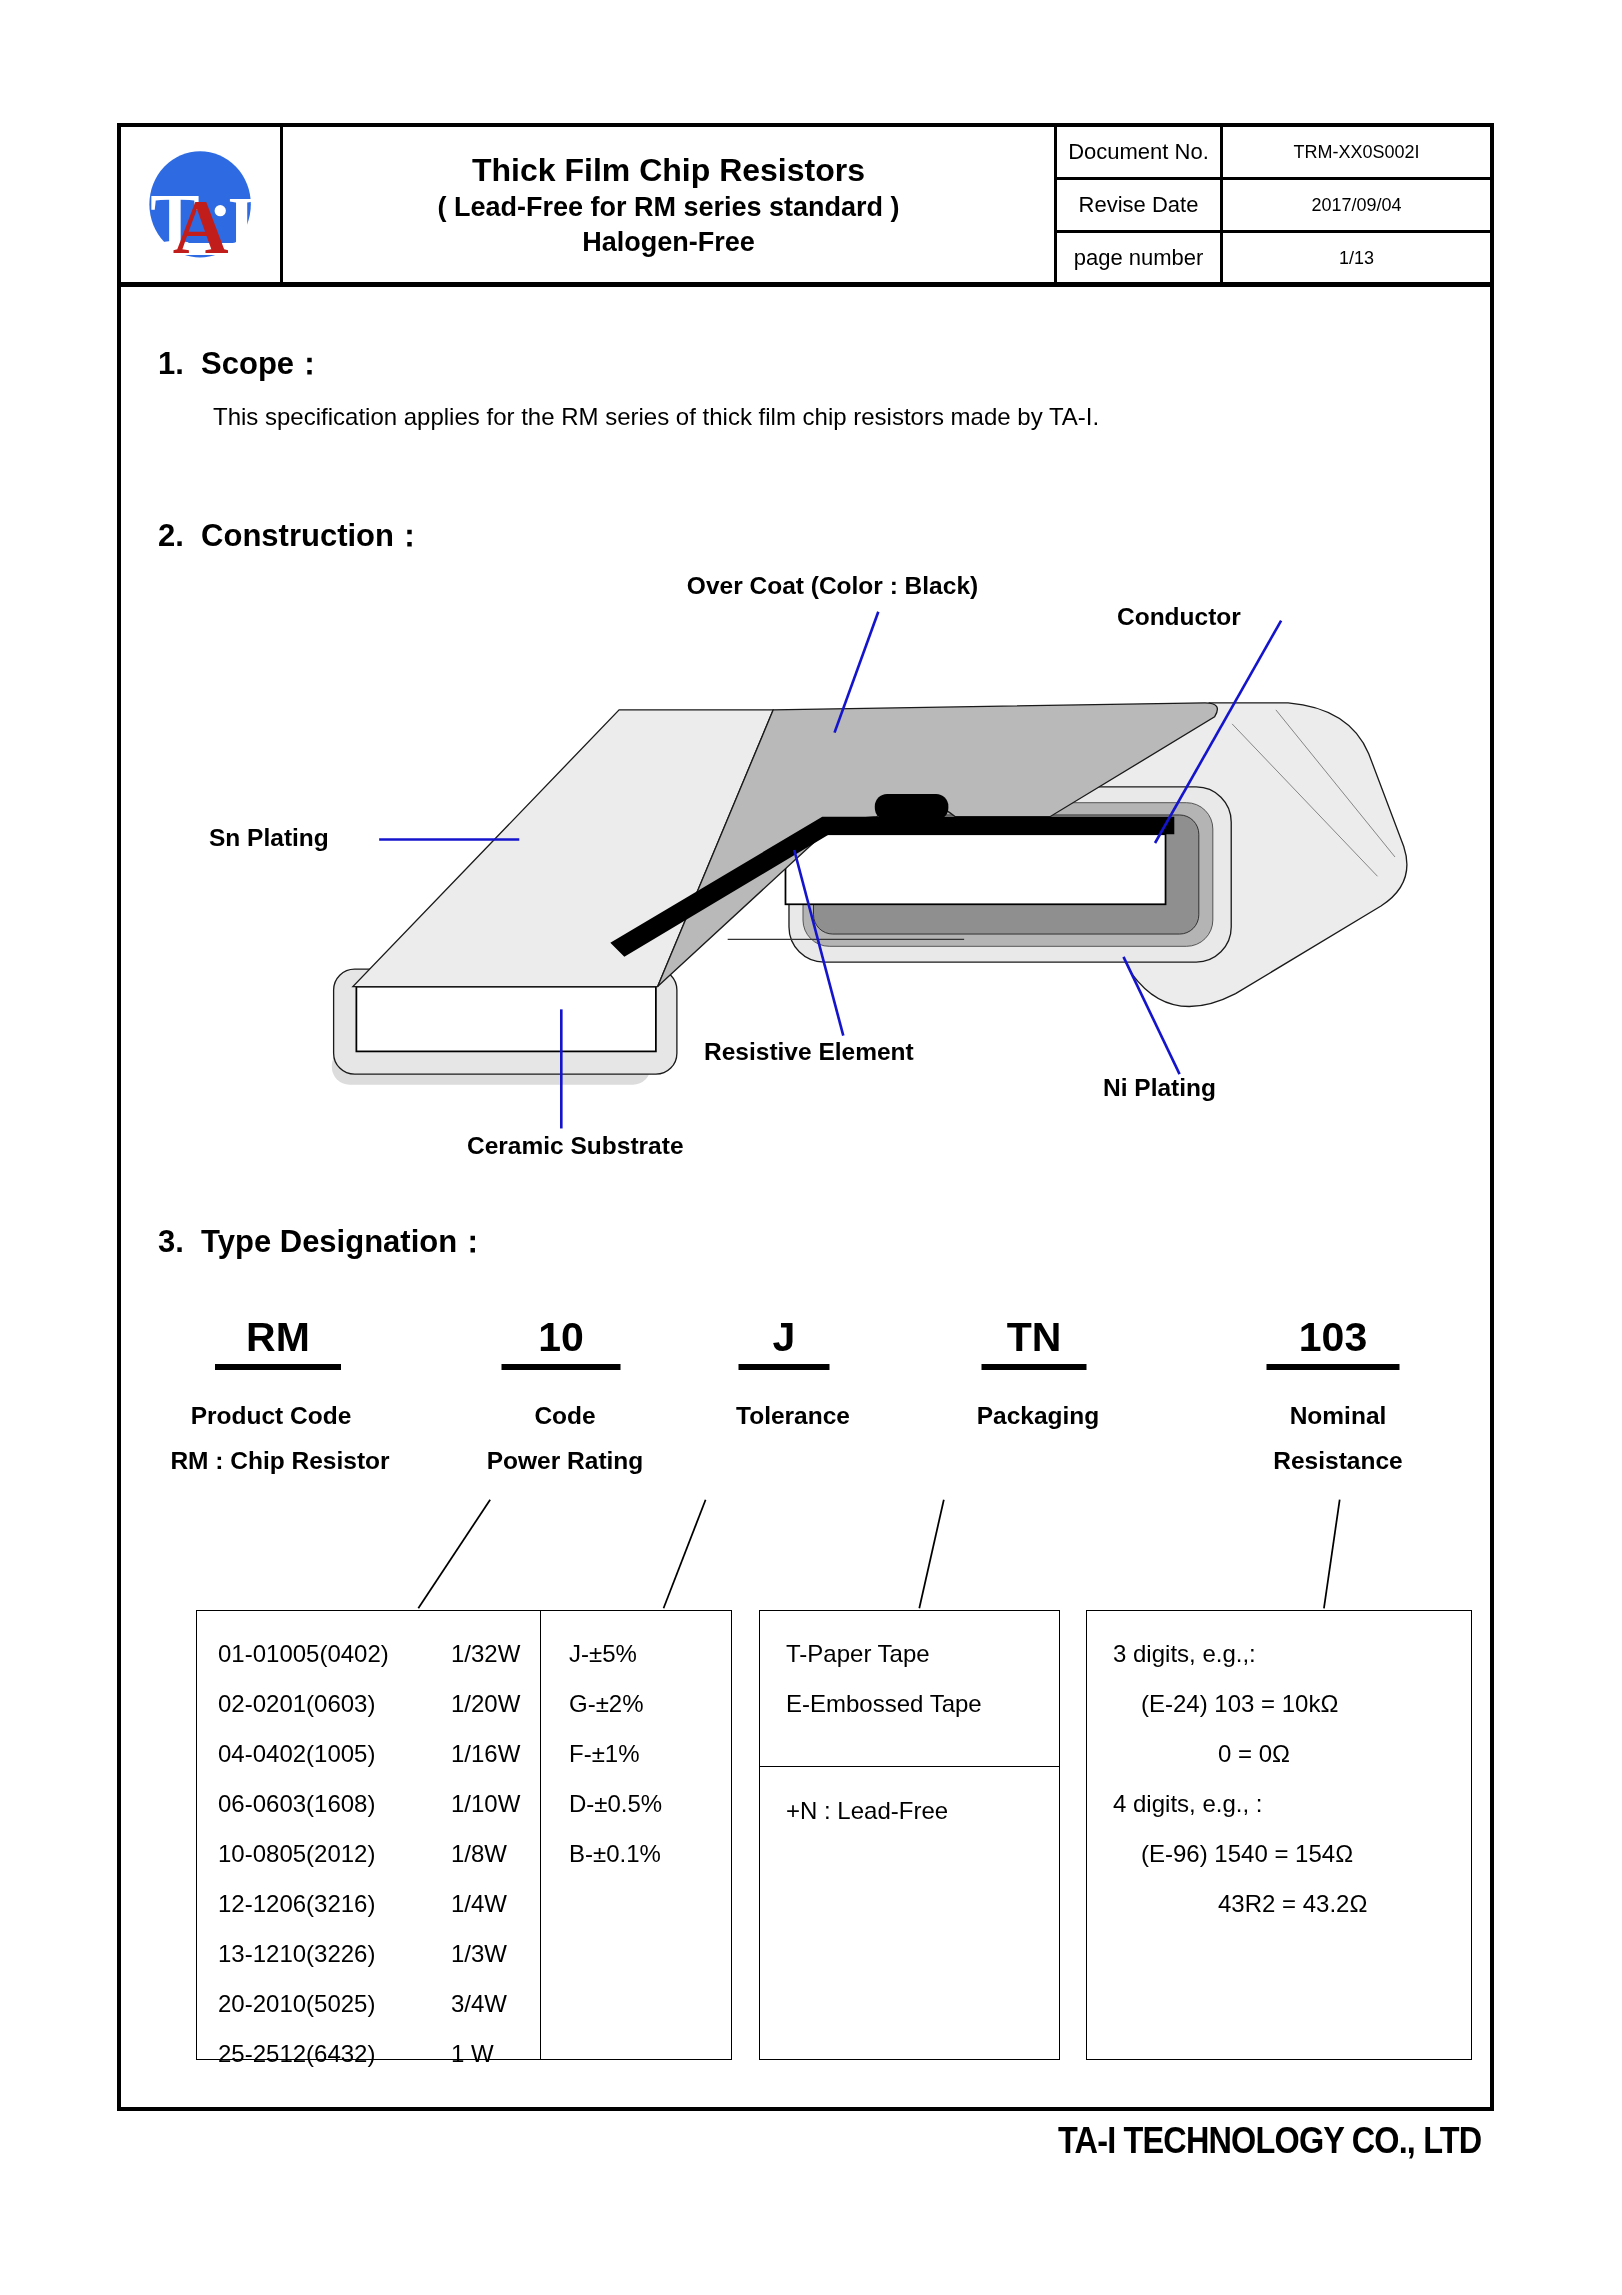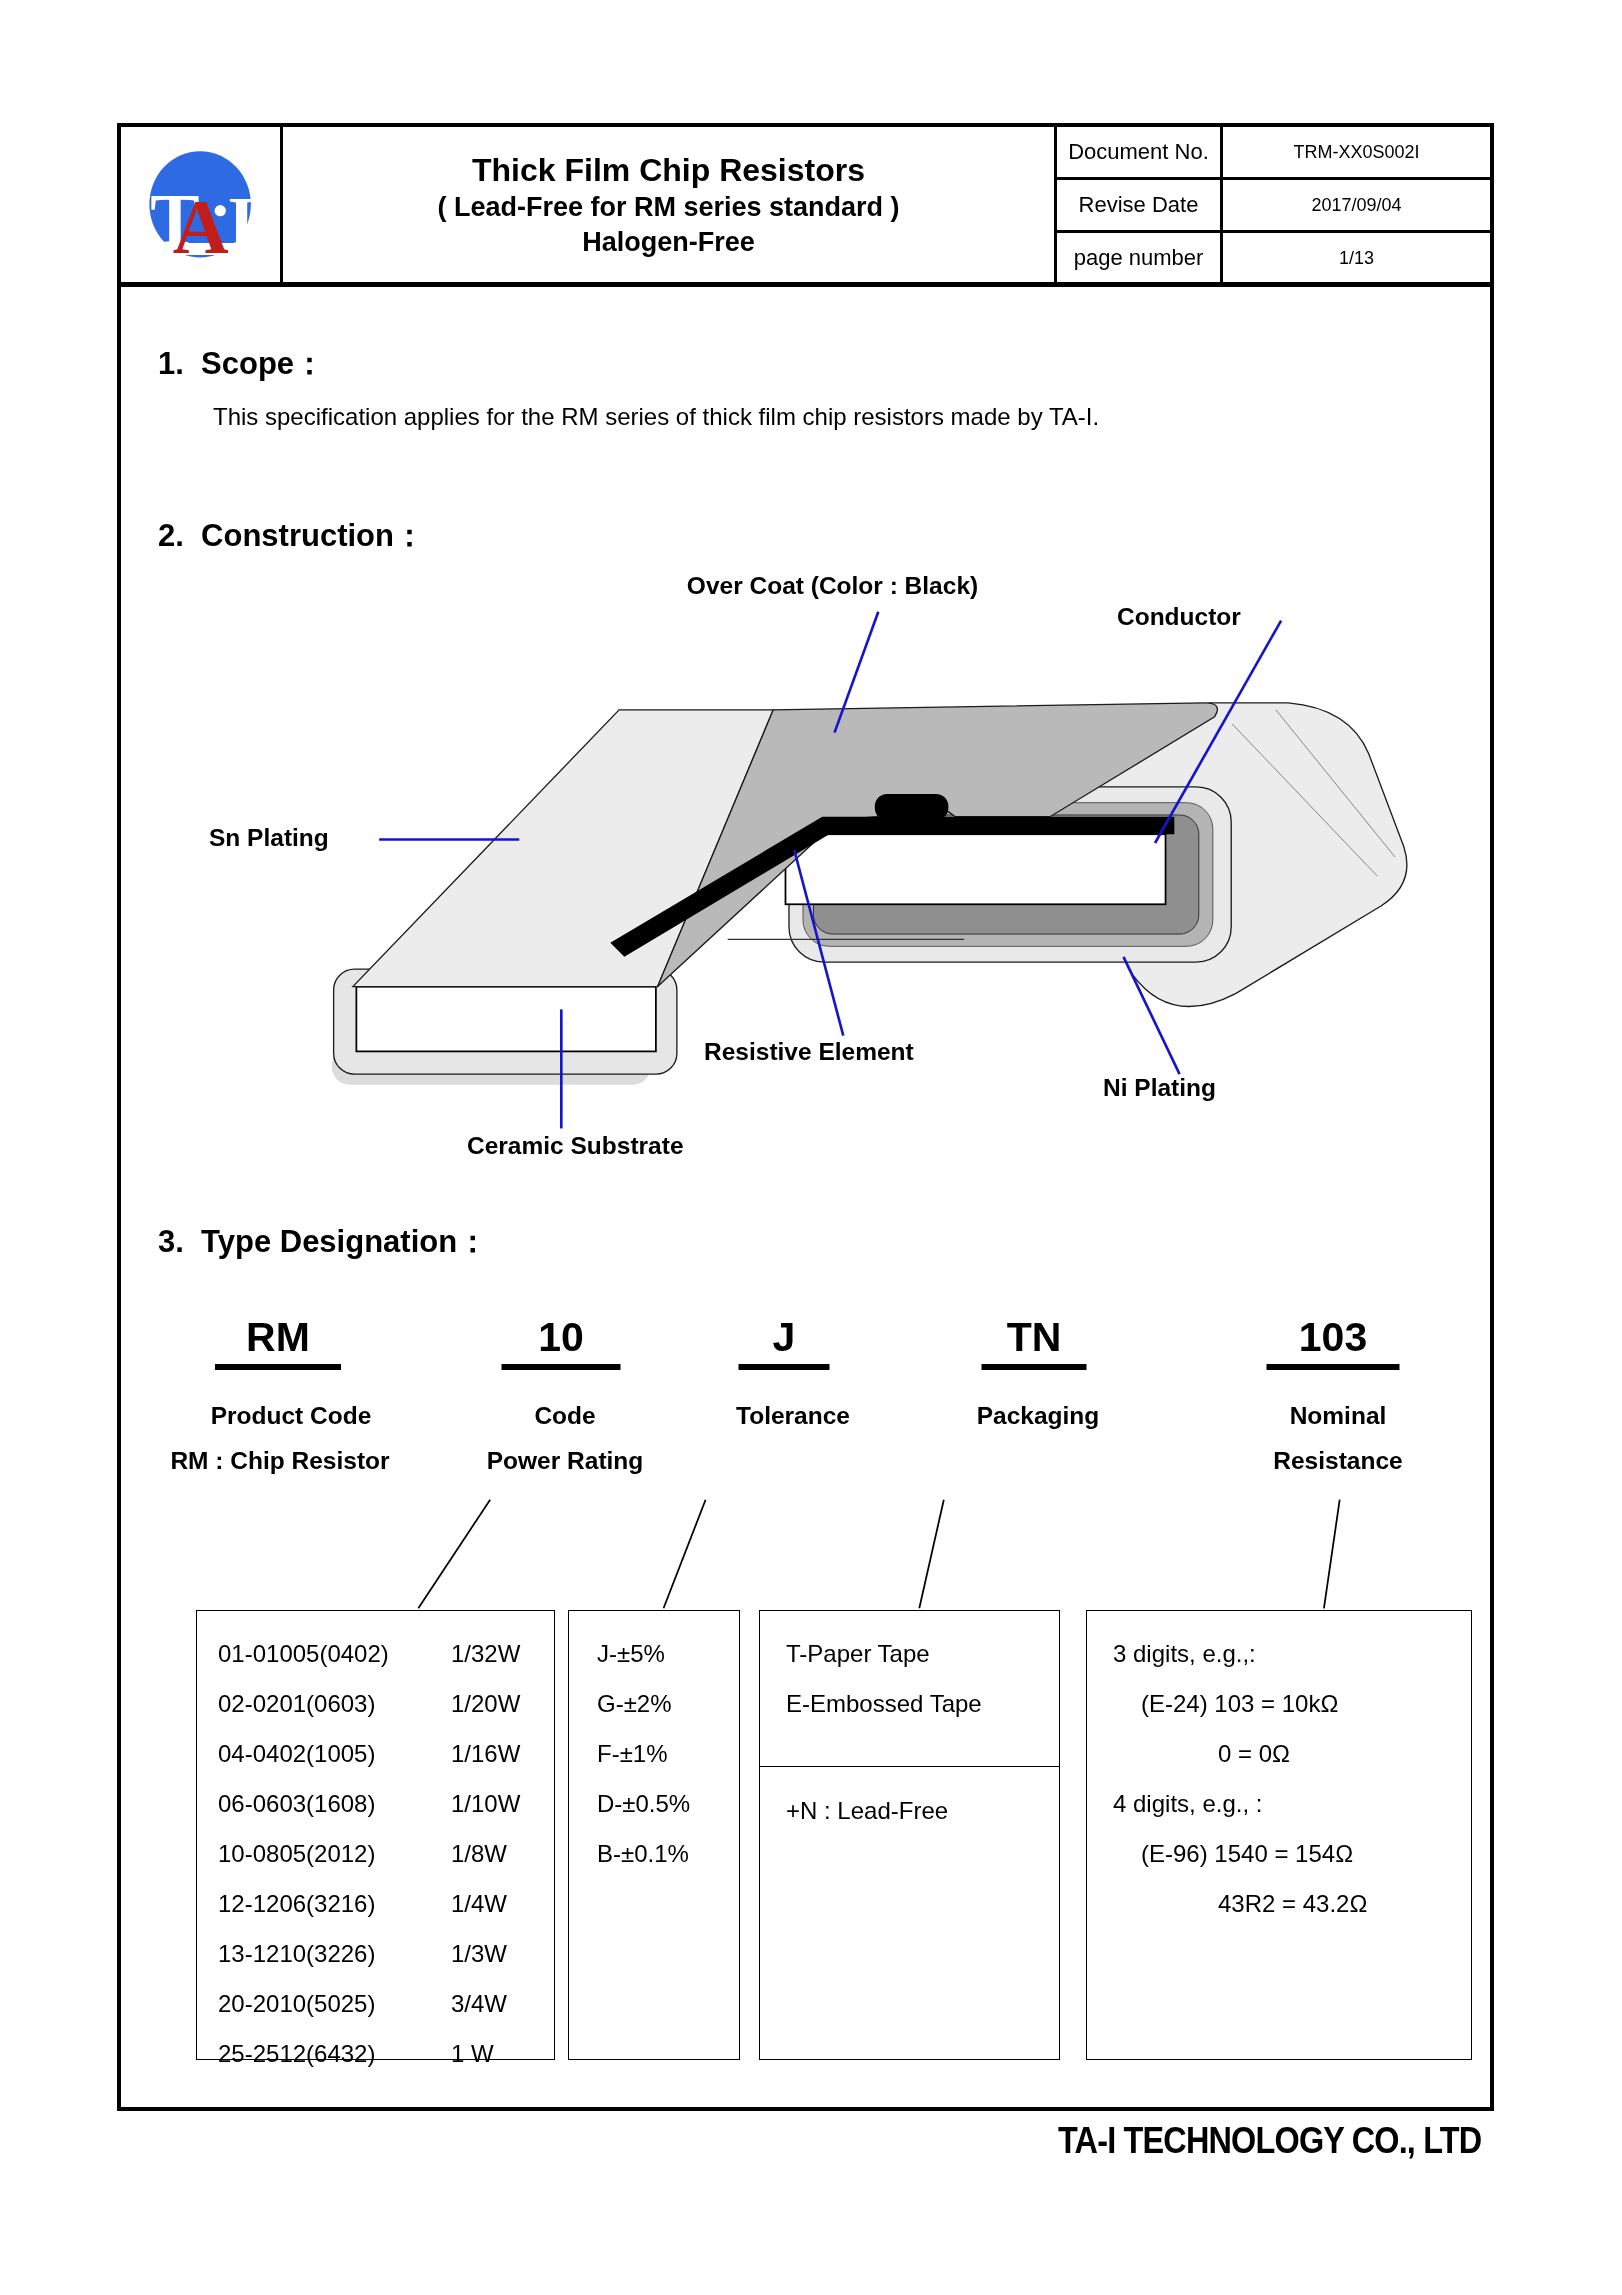--- a/index.html
+++ b/index.html
@@ -51,21 +51,21 @@
   .td-label1{position:absolute;top:1402px;font-size:24.5px;font-weight:bold;
              transform:translateX(-50%);white-space:nowrap;}
   .td-label2{position:absolute;top:1447px;font-size:24.5px;font-weight:bold;
              transform:translateX(-50%);white-space:nowrap;}
 
   .leader-lines{position:absolute;left:350px;top:1489px;}
 
   
   .tbox{position:absolute;border:1.8px solid #000;box-sizing:border-box;background:#fff;}
   .box-size{left:196px;top:1610px;width:359px;height:450px;padding-top:17.5px;}
-  .box-tol{left:568px;top:1610px;width:172px;height:450px;padding-top:17.5px;}
+  .box-tol{left:540px;top:1610px;width:192px;height:450px;padding-top:17.5px;}
   .box-pack{left:759px;top:1610px;width:301px;height:450px;}
   .pack-top{height:156px;border-bottom:1.8px solid #000;box-sizing:border-box;padding-top:17.5px;}
   .pack-bottom{padding-top:19px;}
   .box-nom{left:1086px;top:1610px;width:386px;height:450px;padding-top:17.5px;}
 
   .lrow{height:50px;line-height:50px;font-size:24px;white-space:pre;}
   .box-size .lrow{padding-left:21px;}
   .box-tol  .lrow{padding-left:28px;}
   .box-pack .lrow{padding-left:26px;}
   .box-nom  .lrow{padding-left:26px;}
@@ -172,21 +172,21 @@
   <div class="td-code" style="left:784px">J</div>
   <div class="td-code" style="left:1034px">TN</div>
   <div class="td-code" style="left:1333px">103</div>
 
   <div class="td-underline" style="left:278px;width:126px"></div>
   <div class="td-underline" style="left:561px;width:119px"></div>
   <div class="td-underline" style="left:784px;width:91px"></div>
   <div class="td-underline" style="left:1034px;width:105px"></div>
   <div class="td-underline" style="left:1333px;width:133px"></div>
 
-  <div class="td-label1" style="left:291px">Product Code</div>
+  <div class="td-label1" style="left:271px">Product Code</div>
   <div class="td-label1" style="left:565px">Code</div>
   <div class="td-label1" style="left:793px">Tolerance</div>
   <div class="td-label1" style="left:1038px">Packaging</div>
   <div class="td-label1" style="left:1338px">Nominal</div>
 
   <div class="td-label2" style="left:280px">RM : Chip Resistor</div>
   <div class="td-label2" style="left:565px">Power Rating</div>
   <div class="td-label2" style="left:1338px">Resistance</div>
 
   <svg class="leader-lines" width="1051" height="123" viewBox="0 0 1200 140">

